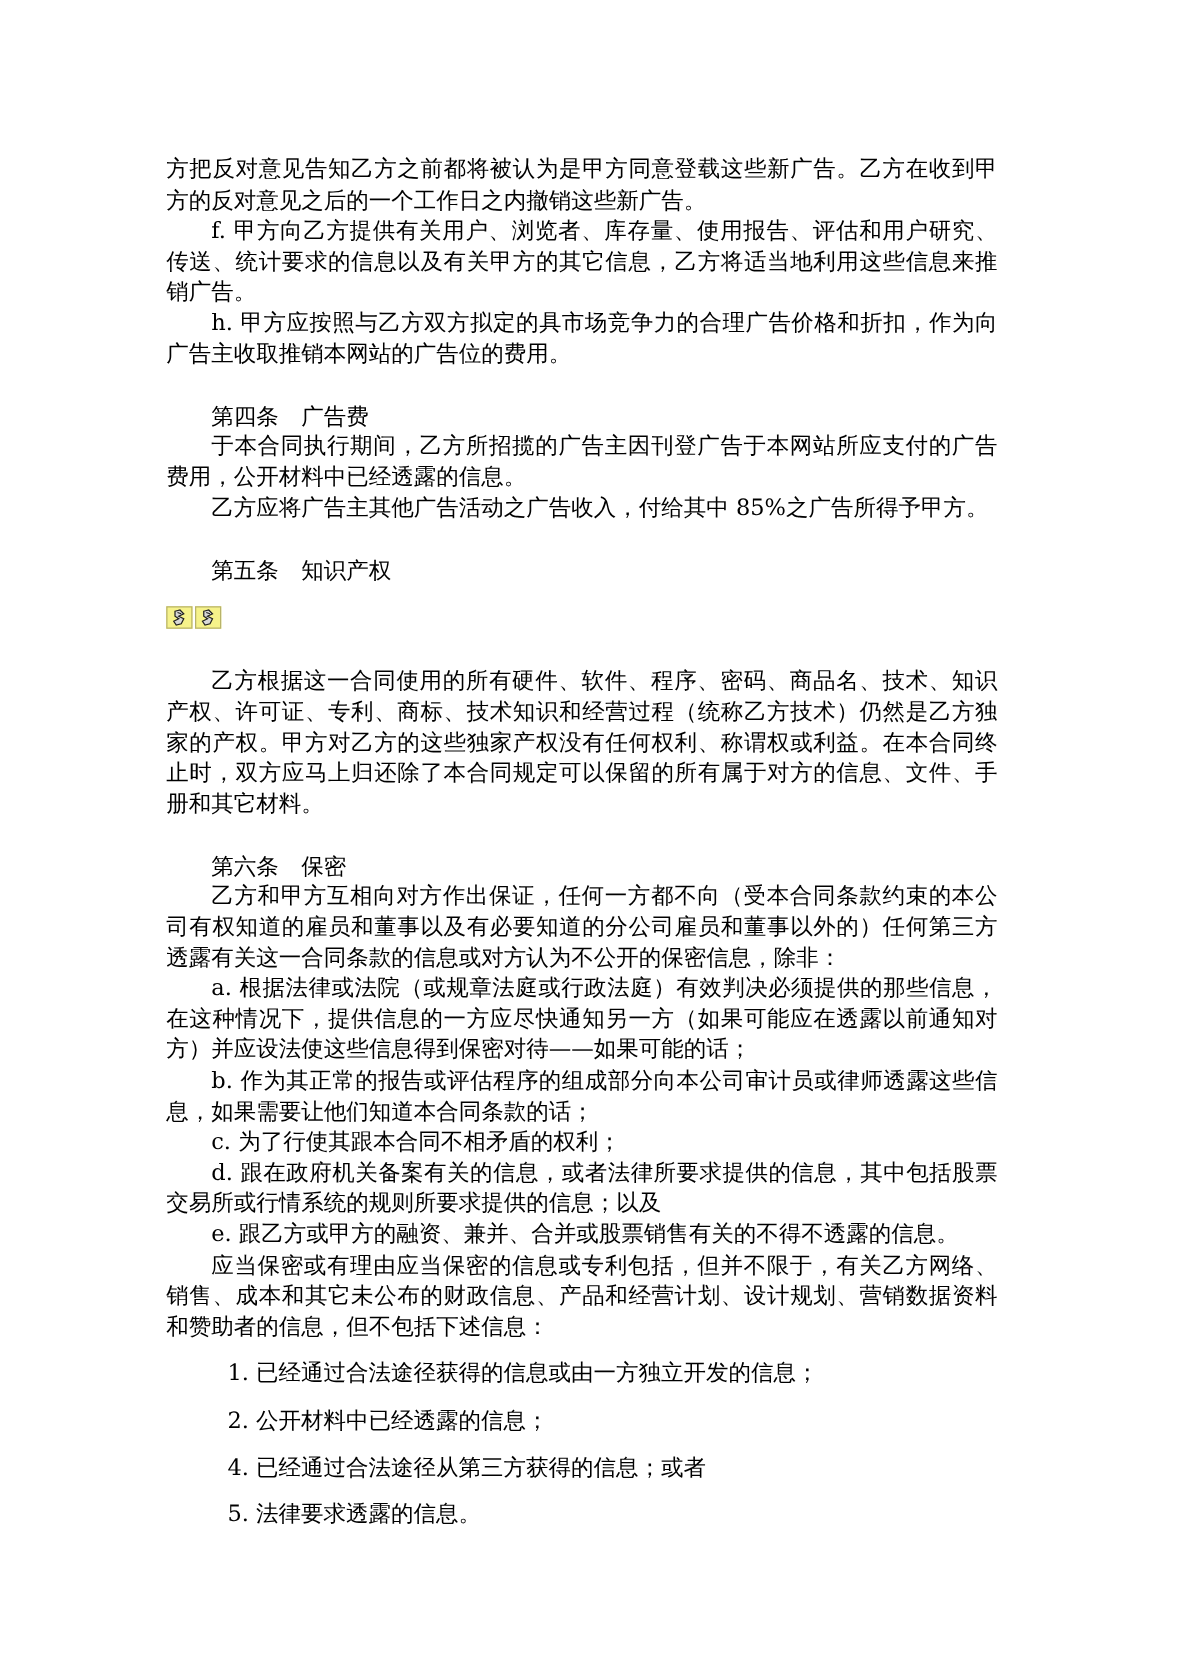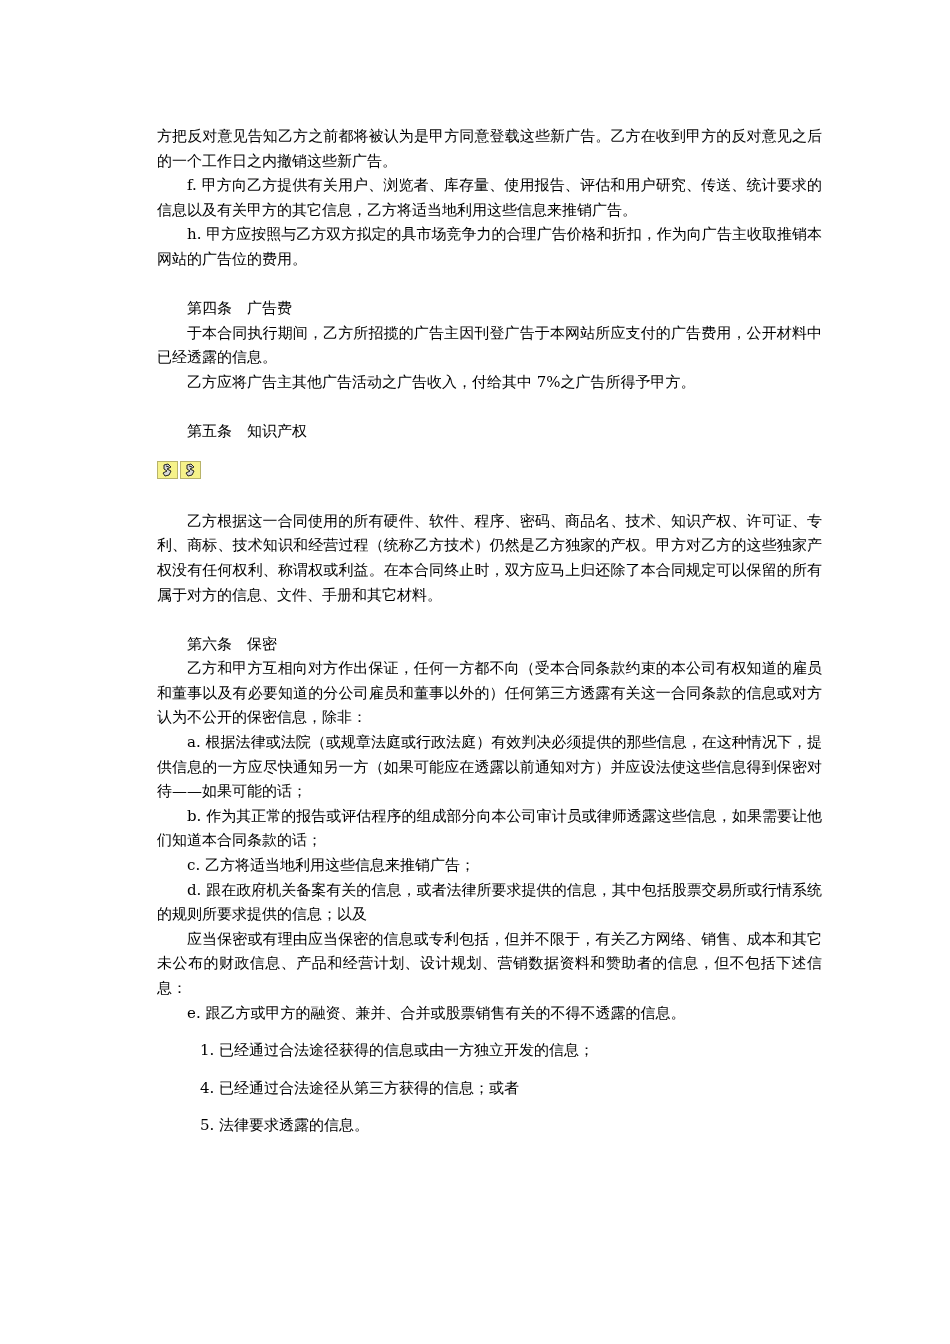--- a/index.html
+++ b/index.html
@@ -10,24 +10,24 @@
     body {
       width: 950px;
       height: 1344px;
       position: relative;
       overflow: hidden;
       font-family: "DejaVu Serif", "Liberation Serif", serif;
       color: #000000;
     }
     .page {
       position: absolute;
-      left: 157px;
+      left: 133px;
       top: 124px;
       width: 665px;
-      font-size: 15px;
+      font-size: 18px;
       line-height: 24.6px;
     }
     .p {
       margin: 0;
       text-align: justify;
       text-justify: inter-character;
     }
     .indent { text-indent: 2em; }
     .heading { text-indent: 2em; margin: 0; font-family: Liberation Serif, serif; }
     .gap { height: 24.6px; }
@@ -56,21 +56,21 @@
 <div class="page">
 
   <p class="p">方把反对意见告知乙方之前都将被认为是甲方同意登载这些新广告。乙方在收到甲方的反对意见之后的一个工作日之内撤销这些新广告。</p>
   <p class="p indent">f. 甲方向乙方提供有关用户、浏览者、库存量、使用报告、评估和用户研究、传送、统计要求的信息以及有关甲方的其它信息，乙方将适当地利用这些信息来推销广告。</p>
   <p class="p indent">h. 甲方应按照与乙方双方拟定的具市场竞争力的合理广告价格和折扣，作为向广告主收取推销本网站的广告位的费用。</p>
 
   <div class="gap"></div>
 
   <p class="heading">第四条　广告费</p>
   <p class="p indent">于本合同执行期间，乙方所招揽的广告主因刊登广告于本网站所应支付的广告费用，公开材料中已经透露的信息。</p>
-  <p class="p indent">乙方应将广告主其他广告活动之广告收入，付给其中 7%之广告所得予甲方。</p>
+  <p class="p indent">乙方应将广告主其他广告活动之广告收入，付给其中 85%之广告所得予甲方。</p>
 
   <div class="gap"></div>
 
   <p class="heading">第五条　知识产权</p>
 
   <div style="height:14px"></div>
 
   <div class="icons">
     <span class="icon-box">
       <svg width="14" height="14" viewBox="0 0 14 14">
@@ -89,21 +89,22 @@
   <div style="height:22px"></div>
 
   <p class="p indent">乙方根据这一合同使用的所有硬件、软件、程序、密码、商品名、技术、知识产权、许可证、专利、商标、技术知识和经营过程（统称乙方技术）仍然是乙方独家的产权。甲方对乙方的这些独家产权没有任何权利、称谓权或利益。在本合同终止时，双方应马上归还除了本合同规定可以保留的所有属于对方的信息、文件、手册和其它材料。</p>
 
   <div class="gap"></div>
 
   <p class="heading">第六条　保密</p>
   <p class="p indent">乙方和甲方互相向对方作出保证，任何一方都不向（受本合同条款约束的本公司有权知道的雇员和董事以及有必要知道的分公司雇员和董事以外的）任何第三方透露有关这一合同条款的信息或对方认为不公开的保密信息，除非：</p>
   <p class="p indent">a. 根据法律或法院（或规章法庭或行政法庭）有效判决必须提供的那些信息，在这种情况下，提供信息的一方应尽快通知另一方（如果可能应在透露以前通知对方）并应设法使这些信息得到保密对待——如果可能的话；</p>
   <p class="p indent">b. 作为其正常的报告或评估程序的组成部分向本公司审计员或律师透露这些信息，如果需要让他们知道本合同条款的话；</p>
-  <p class="p indent">c. 乙方将适当地利用这些信息来推销广告；</p>
+  <p class="p indent">c. 为了行使其跟本合同不相矛盾的权利；</p>
   <p class="p indent">d. 跟在政府机关备案有关的信息，或者法律所要求提供的信息，其中包括股票交易所或行情系统的规则所要求提供的信息；以及</p>
+  <p class="p indent">e. 跟乙方或甲方的融资、兼并、合并或股票销售有关的不得不透露的信息。</p>
   <p class="p indent">应当保密或有理由应当保密的信息或专利包括，但并不限于，有关乙方网络、销售、成本和其它未公布的财政信息、产品和经营计划、设计规划、营销数据资料和赞助者的信息，但不包括下述信息：</p>
-  <p class="p indent">e. 跟乙方或甲方的融资、兼并、合并或股票销售有关的不得不透露的信息。</p>
   <p class="list-item">1. 已经通过合法途径获得的信息或由一方独立开发的信息；</p>
+  <p class="list-item">2. 公开材料中已经透露的信息；</p>
   <p class="list-item">4. 已经通过合法途径从第三方获得的信息；或者</p>
   <p class="list-item">5. 法律要求透露的信息。</p>
 
 </div>
 
 </body></html>

